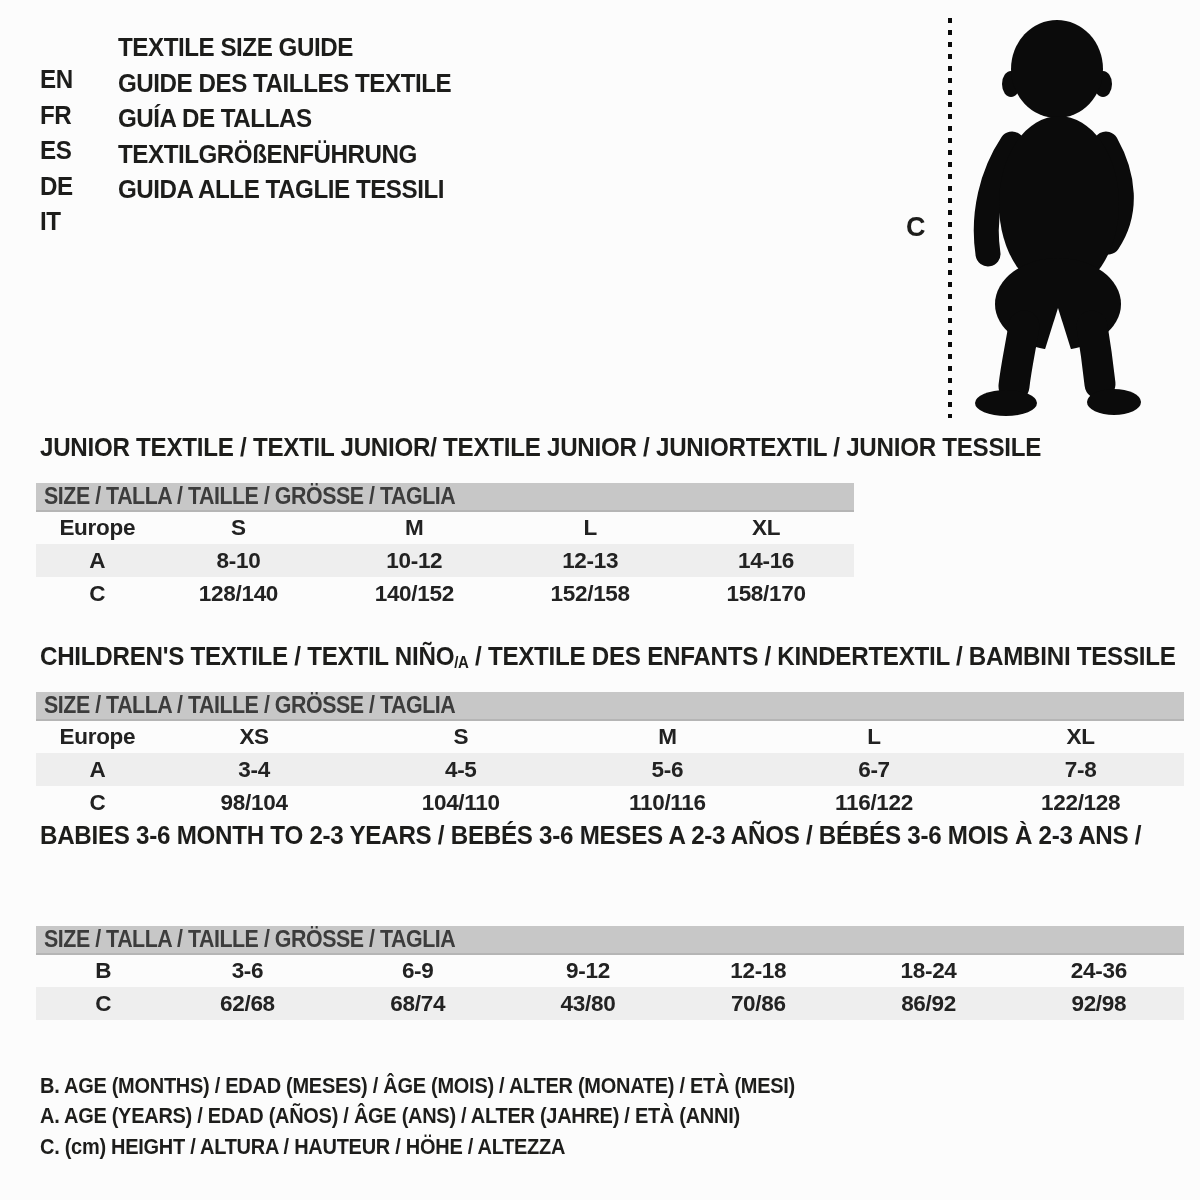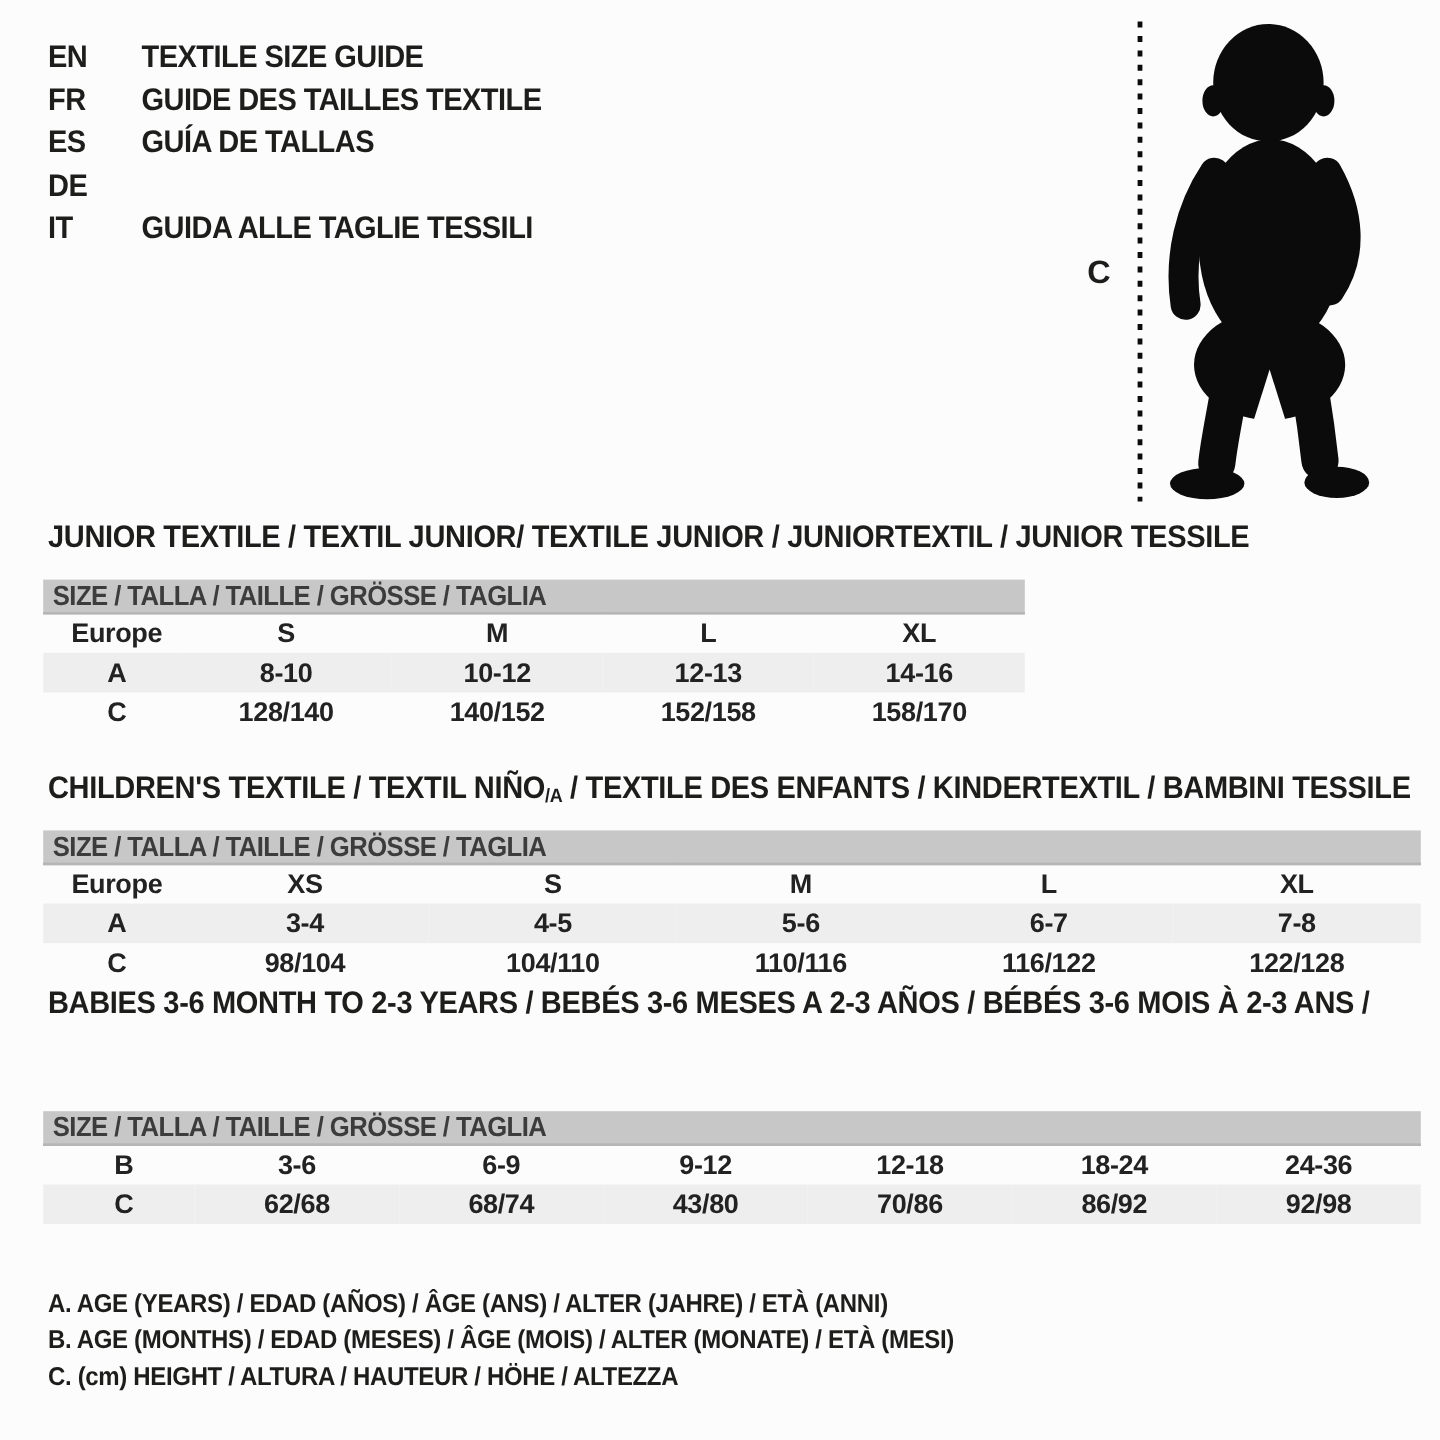--- a/index.html
+++ b/index.html
@@ -16,21 +16,21 @@
     width:1200px;height:1200px;position:relative;overflow:hidden;
     background:var(--page-bg);color:var(--ink);
     font-family:"Liberation Sans","DejaVu Sans",sans-serif;
   }
   .cond{display:inline-block;transform:scaleX(0.93);transform-origin:0 50%;white-space:nowrap;}
 
   
   .lang-header{position:absolute;left:40px;top:33px;}
   .lang-row{display:flex;height:35.6px;align-items:flex-start;}
   .lang-code,.lang-label{font-weight:bold;font-size:26px;letter-spacing:-0.5px;line-height:28px;}
-  .lang-code{width:78px;flex:0 0 78px;}
+  .lang-code{width:78px;flex:0 0 78px;margin-top:32px;}
 
   
   .measure-line{position:absolute;left:946px;top:16px;}
   .measure-label{position:absolute;left:906px;top:212px;font-size:27px;font-weight:bold;}
   .silhouette{position:absolute;left:962px;top:14px;}
 
   
   .section-heading{position:absolute;left:40px;font-size:26px;font-weight:bold;letter-spacing:-0.3px;line-height:26px;}
   #junior-heading{top:434px;}
   #children-heading{top:643px;}
@@ -71,20 +71,21 @@
   <div class="lang-row">
     <span class="lang-code"><span class="cond">FR</span></span>
     <span class="lang-label"><span class="cond">GUIDE DES TAILLES TEXTILE</span></span>
   </div>
   <div class="lang-row">
     <span class="lang-code"><span class="cond">ES</span></span>
     <span class="lang-label"><span class="cond">GUÍA DE TALLAS</span></span>
   </div>
   <div class="lang-row">
     <span class="lang-code"><span class="cond">DE</span></span>
+    <span class="lang-label"><span class="cond">TEXTILGRÖßENFÜHRUNG</span></span>
   </div>
   <div class="lang-row">
     <span class="lang-code"><span class="cond">IT</span></span>
     <span class="lang-label"><span class="cond">GUIDA ALLE TAGLIE TESSILI</span></span>
   </div>
 </div>
 
 <svg class="measure-line" width="8" height="404">
   <line x1="4" y1="2" x2="4" y2="402" stroke="var(--silhouette)" stroke-width="4" stroke-dasharray="5 7"></line>
 </svg>
@@ -237,16 +238,16 @@
       <td>68/74</td>
       <td>43/80</td>
       <td>70/86</td>
       <td>86/92</td>
       <td>92/98</td>
     </tr>
   </tbody>
 </table>
 
 <div class="legend">
+  <div class="legend-line"><span class="cond">B. AGE (MONTHS) / EDAD (MESES) / ÂGE (MOIS) / ALTER (MONATE) / ETÀ (MESI)</span></div>
   <div class="legend-line"><span class="cond">A. AGE (YEARS) / EDAD (AÑOS) / ÂGE (ANS) / ALTER (JAHRE) / ETÀ (ANNI)</span></div>
-  <div class="legend-line"><span class="cond">B. AGE (MONTHS) / EDAD (MESES) / ÂGE (MOIS) / ALTER (MONATE) / ETÀ (MESI)</span></div>
   <div class="legend-line"><span class="cond">C. (cm) HEIGHT / ALTURA / HAUTEUR / HÖHE / ALTEZZA</span></div>
 </div>
 
 </body></html>

